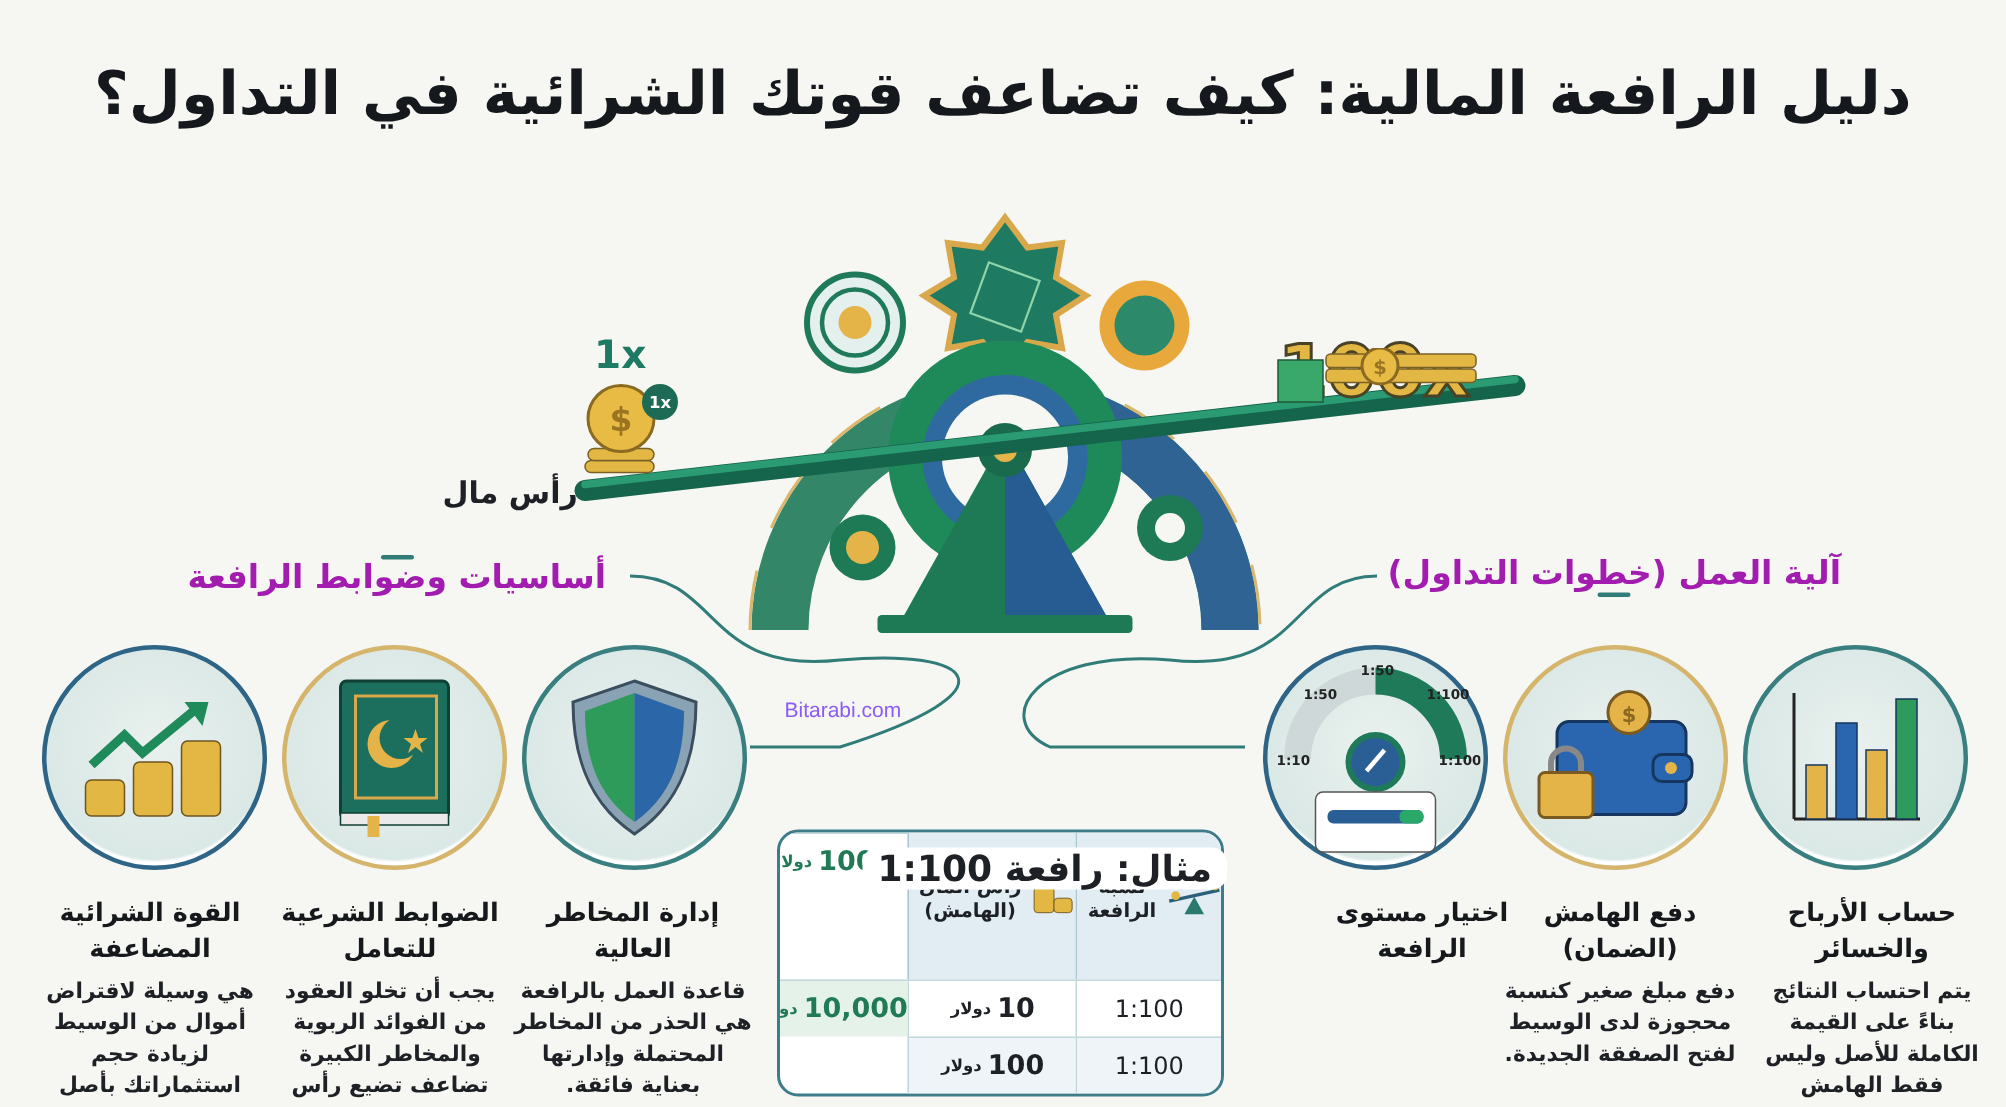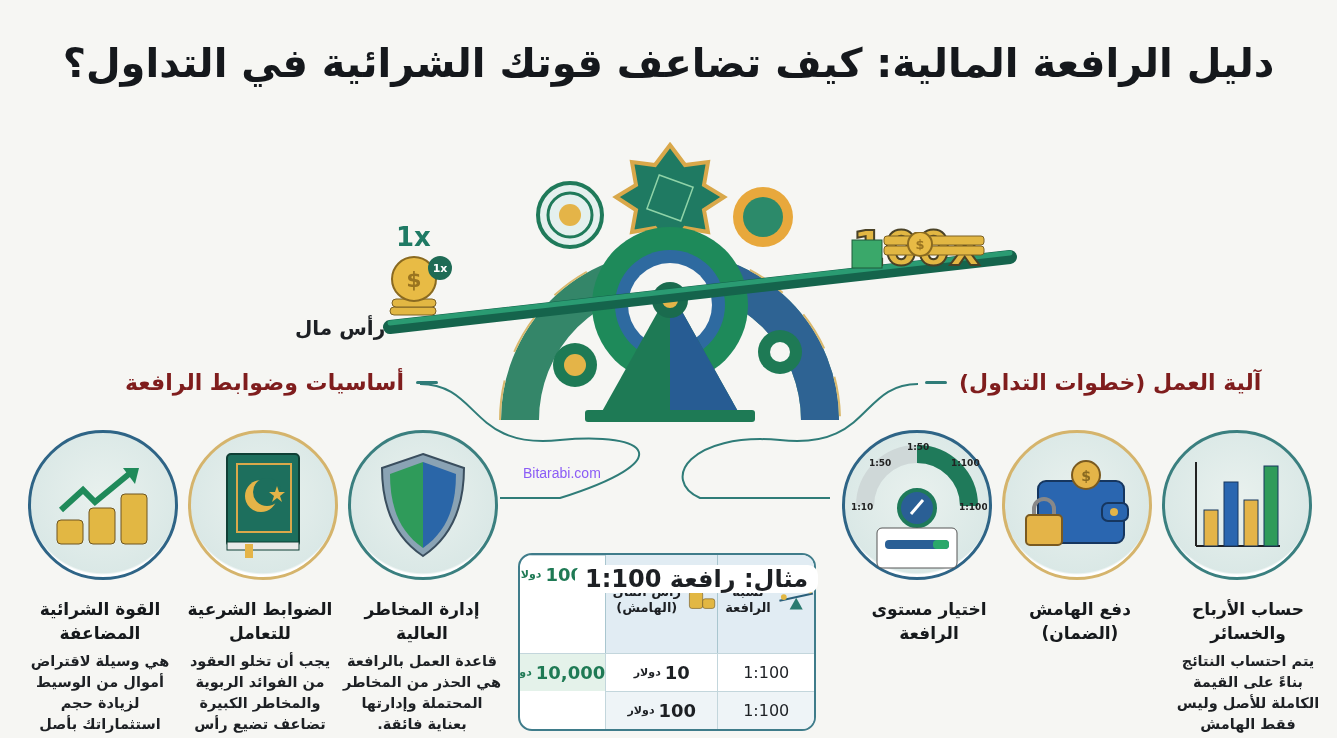--- a/index.html
+++ b/index.html
@@ -10,22 +10,22 @@
     color: #1d2024;
     position: relative;
   }
   .title {
     position: absolute; top: 40px; left: 0; width: 1337px;
     text-align: center; direction: rtl;
     font-size: 40px; font-weight: bold; color: #15181c; letter-spacing: 0.5px;
   }
   .abs { position: absolute; }
   .section-heading {
-    position: absolute; direction: rtl; font-size: 22px; font-weight: bold; color: #7f1d1d;
-    display: flex; align-items: center; gap: 12px;
+    position: absolute; direction: rtl; font-size: 22px; font-weight: bold; color: #a21caf;
+    display: flex; align-items: center; gap: 0; flex-direction: column;
   }
   .section-heading .dash { width: 22px; height: 3px; background: #2f7c78; display:inline-block; border-radius: 2px; }
   .capital-label { position: absolute; left: 295px; top: 272px; font-size: 20px; font-weight: bold; direction: rtl; margin-top: 44px; }
   .mult-1x { position: absolute; left: 396px; top: 222px; font-size: 26px; font-weight: bold; color: #1f7a64; }
   .mult-100x {
     position: absolute; left: 852px; top: 184px; font-size: 48px; font-weight: 900;
     color: #e2b743; -webkit-text-stroke: 2px #4a4226; letter-spacing: -1px; margin-top: 36px;
   }
   .watermark { position: absolute; left: 523px; top: 465px; font-size: 14px; color: #8b5cf6; font-family: "Liberation Sans", sans-serif; }
 
@@ -225,25 +225,26 @@
   <svg width="90" height="90" viewBox="0 0 90 90">
     <line x1="4" y1="2" x2="4" y2="86" stroke="#222" stroke-width="2"></line>
     <line x1="4" y1="86" x2="88" y2="86" stroke="#222" stroke-width="2"></line>
     <rect x="12" y="50" width="14" height="36" fill="#e4b448" stroke="#16365f"></rect>
     <rect x="32" y="22" width="14" height="64" fill="#2a66b0" stroke="#16365f"></rect>
     <rect x="52" y="40" width="14" height="46" fill="#e4b448" stroke="#16365f"></rect>
     <rect x="72" y="6" width="14" height="80" fill="#2f9b5a" stroke="#16365f"></rect>
   </svg>
 </div>
 
-<div class="card-text" style="left:849px; top:597px;">
+<div class="card-text" style="left:868px; top:597px;">
   <div class="card-title">اختيار مستوى الرافعة</div>
 </div>
 <div class="card-text" style="left:1000px; top:597px;">
   <div class="card-title">دفع الهامش (الضمان)</div>
+  <div class="card-body">دفع مبلغ صغير كنسبة محجوزة لدى الوسيط لفتح الصفقة الجديدة.</div>
 </div>
 <div class="card-text" style="left:1168px; top:597px;">
   <div class="card-title">حساب الأرباح والخسائر</div>
   <div class="card-body">يتم احتساب النتائج بناءً على القيمة الكاملة للأصل وليس فقط الهامش المدفوع.</div>
 </div>
 
 <div class="example-title">مثال: رافعة 1:100</div>
 <div class="example">
   <div class="ex-grid">
     <div class="ex-head h2">

